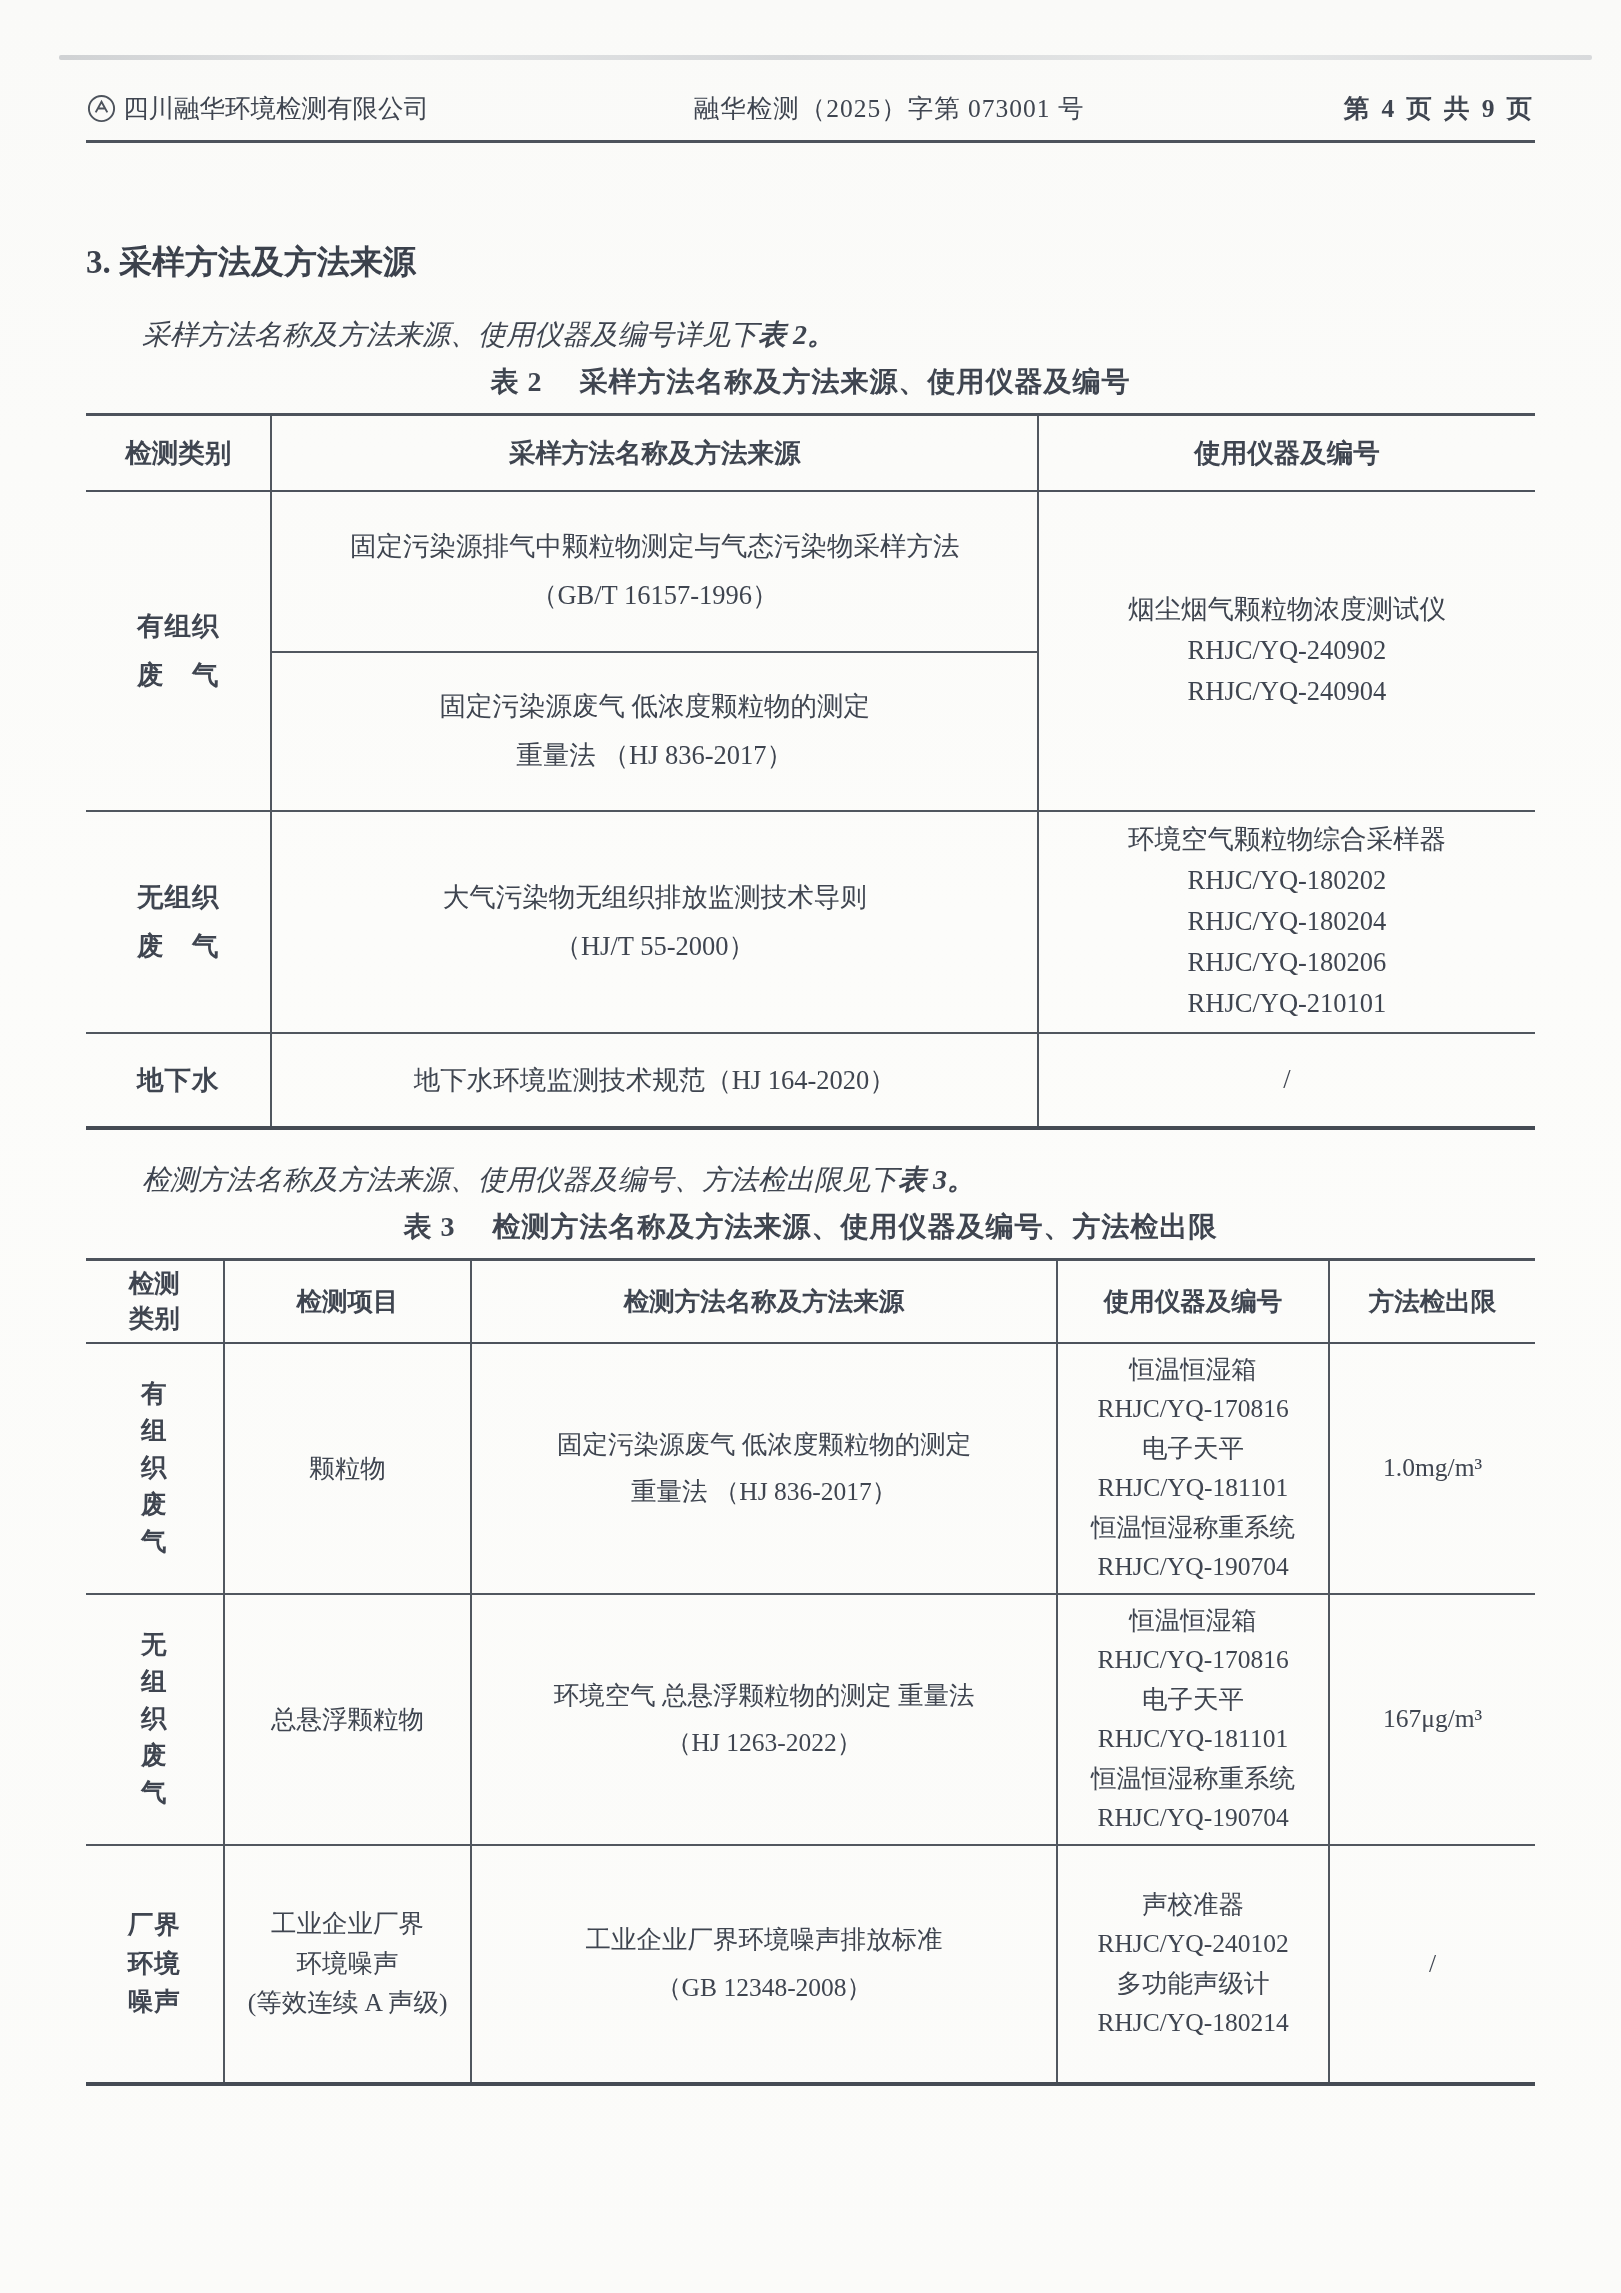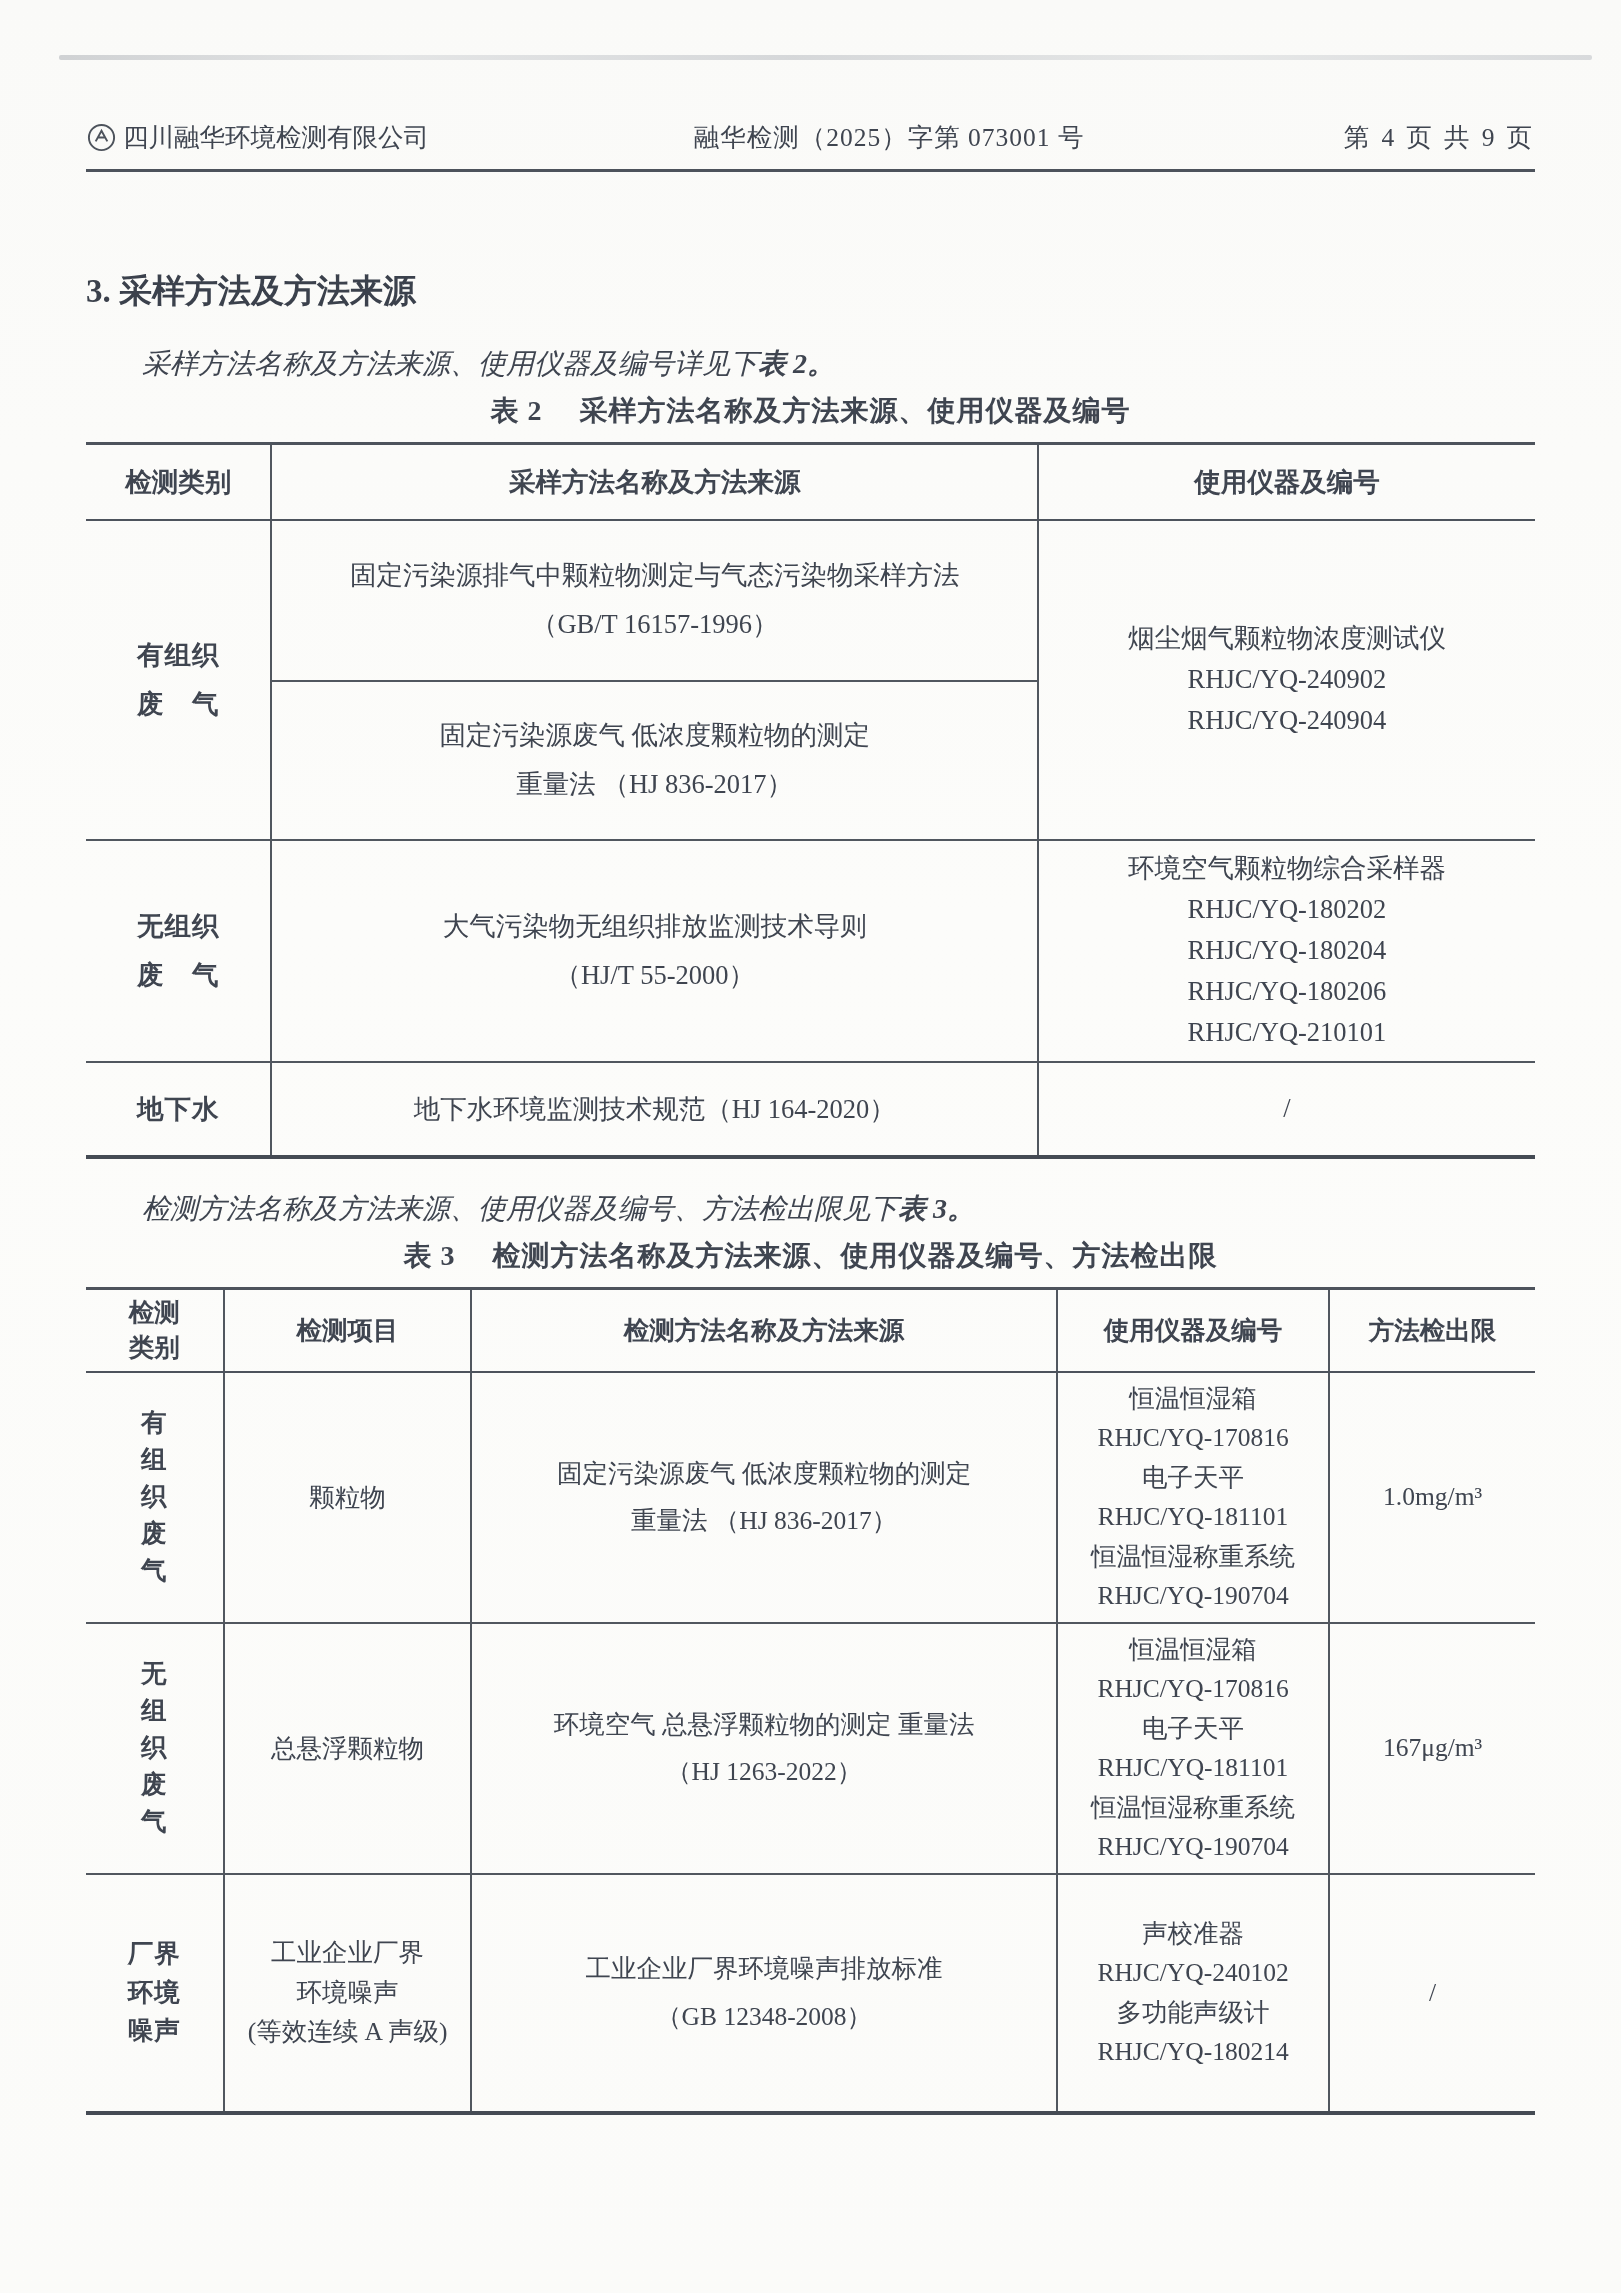--- a/index.html
+++ b/index.html
@@ -14,25 +14,25 @@
     overflow:hidden;
   }
   .scan-artifact {
     position:absolute; top:55px; left:59px; right:29px; height:4.9px;
     background:linear-gradient(90deg,#b9bcc0 0%,#d8dadc 22%,#c2c5c9 48%,#dcdedf 75%,#c6c9cd 100%);
     opacity:.65; border-radius:2px;
   }
   .content { position:absolute; left:86px; width:1449px; top:0; }
 
   
-  .hdr { margin-top:120px; display:flex; align-items:center; font-size:25.5px; }
+  .hdr { margin-top:91px; display:flex; align-items:center; font-size:25.5px; }
   .hdr-left { display:flex; align-items:center; gap:5.9px; width:451px; }
   .logo { width:31px; height:31px; flex:0 0 auto; }
   .hdr-center { flex:1; text-align:center; letter-spacing:1px; }
-  .hdr-right { width:294px; text-align:right; letter-spacing:2.9px; }
+  .hdr-right { width:294px; text-align:right; letter-spacing:2.9px;font-weight:bold; }
   .hdr-rule { margin-top:13.7px; height:2.9px; background:#4d535c; }
 
   
   .sec-title { font-size:33px; font-weight:bold; color:#3b414c; }
   .sec3-title { margin-top:97px; }
   .sec4-title { margin-top:45px; }
   .intro { margin-top:31px; font-size:28px; text-indent:2em;font-style:italic; }
   .intro b { font-weight:bold; }
   .tbl-caption { margin-top:9.8px; text-align:center; font-size:28px; font-weight:bold; letter-spacing:1px; }
 

